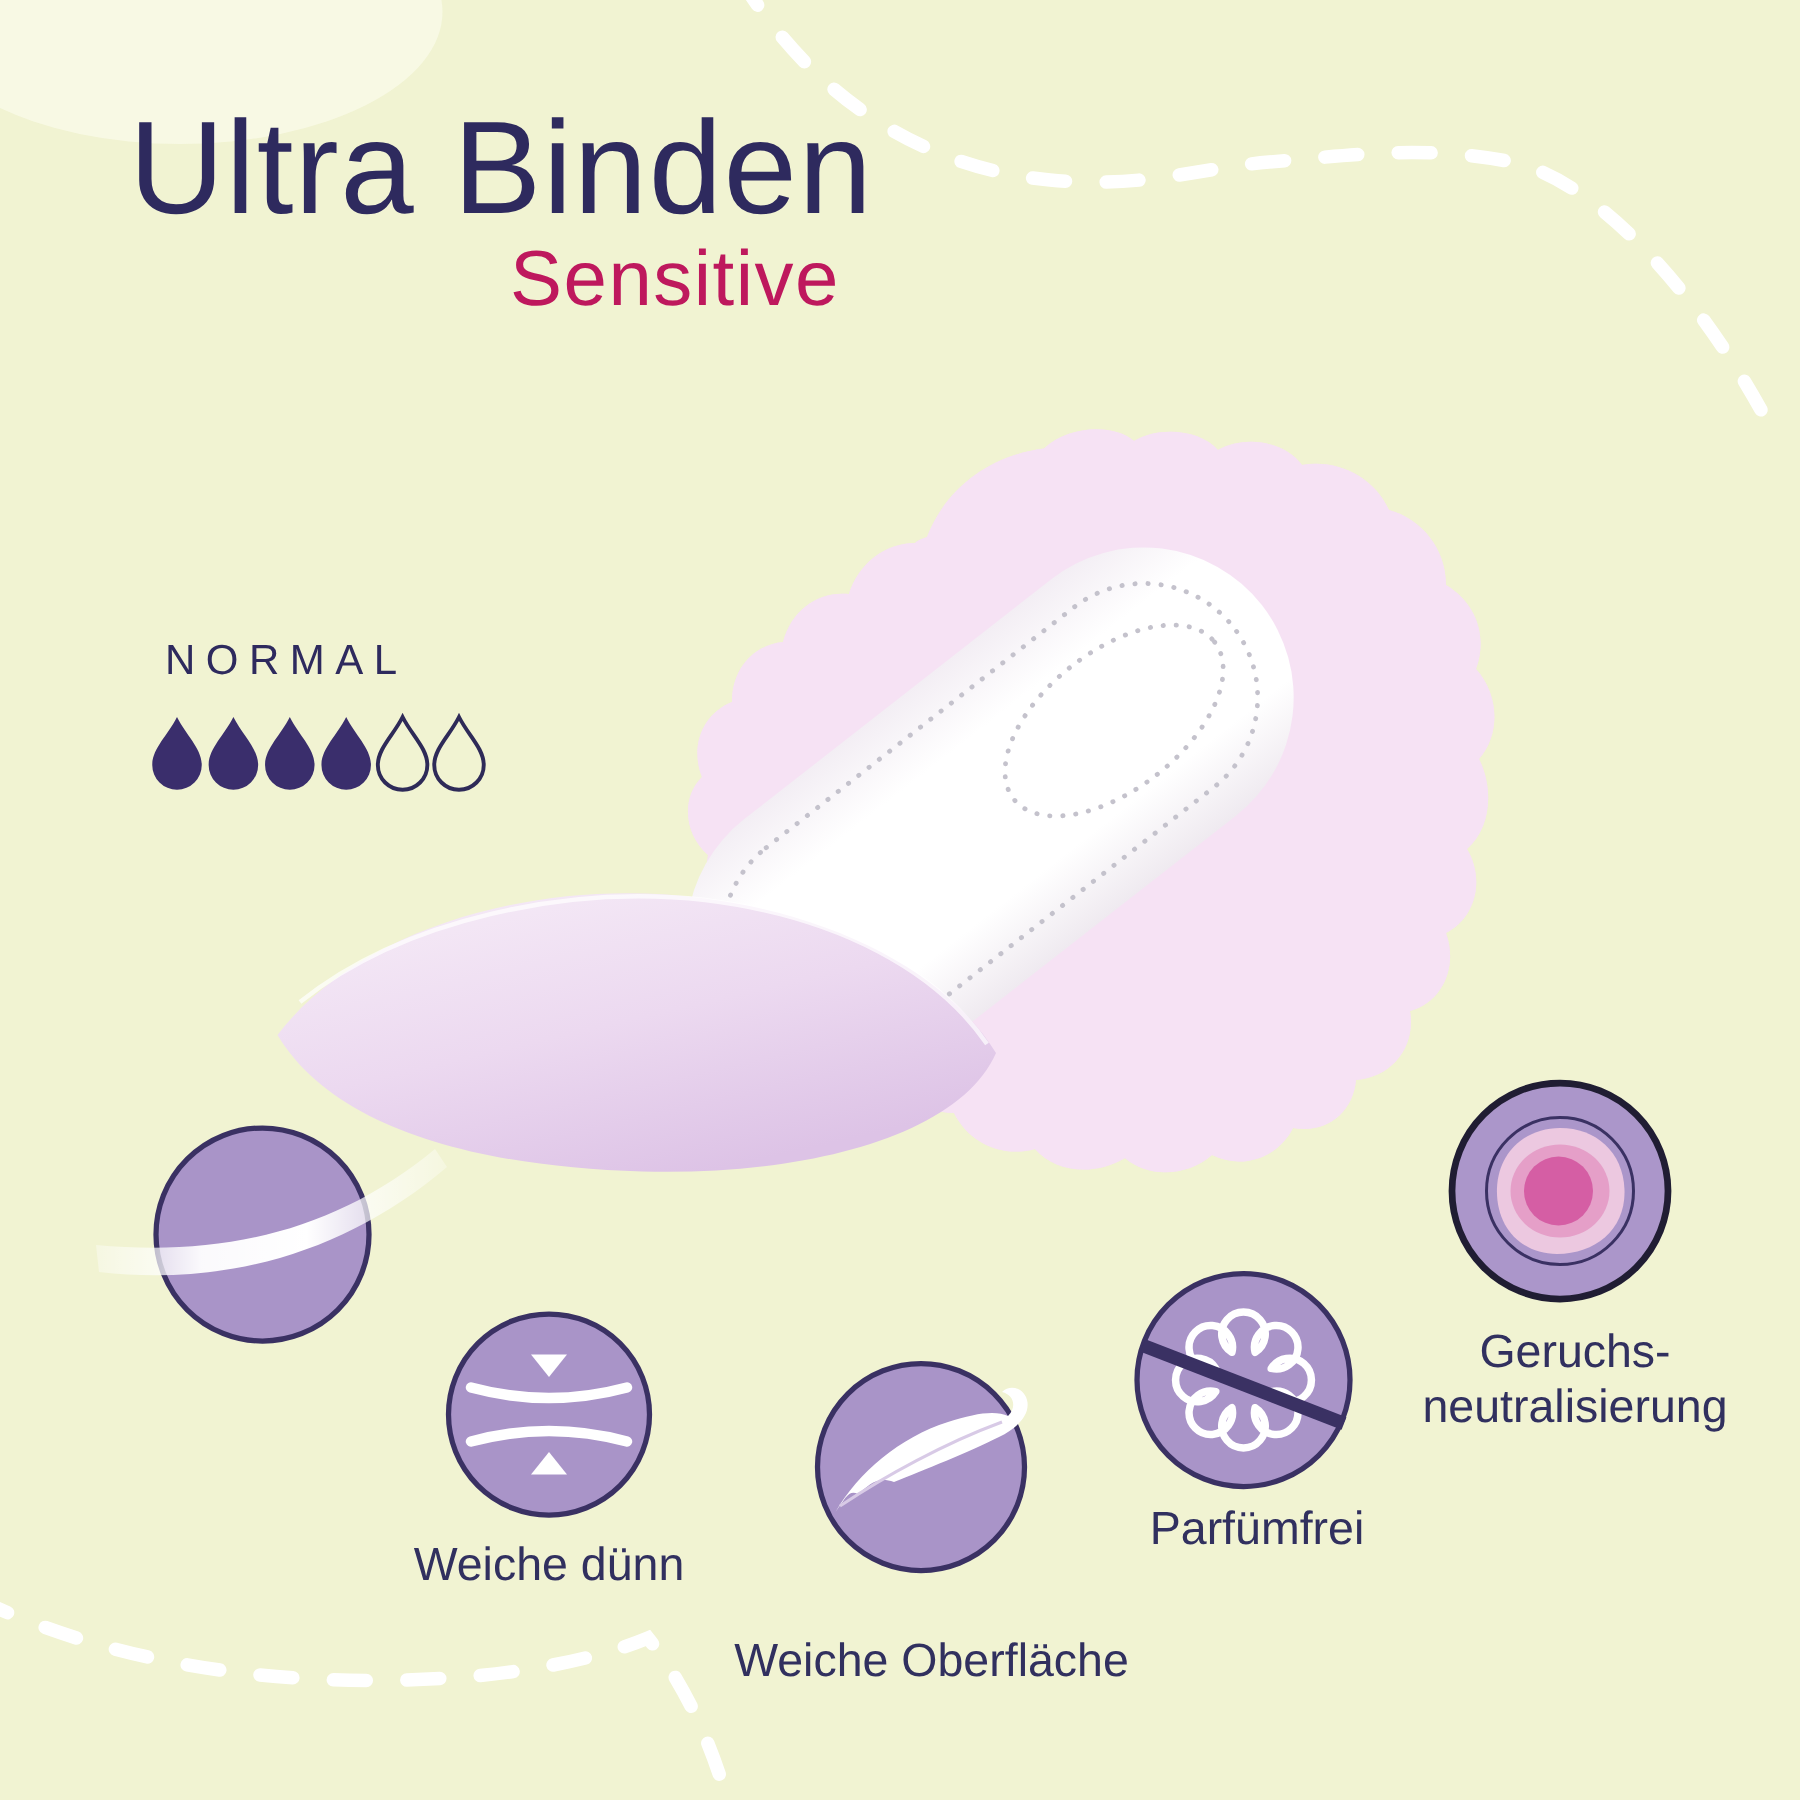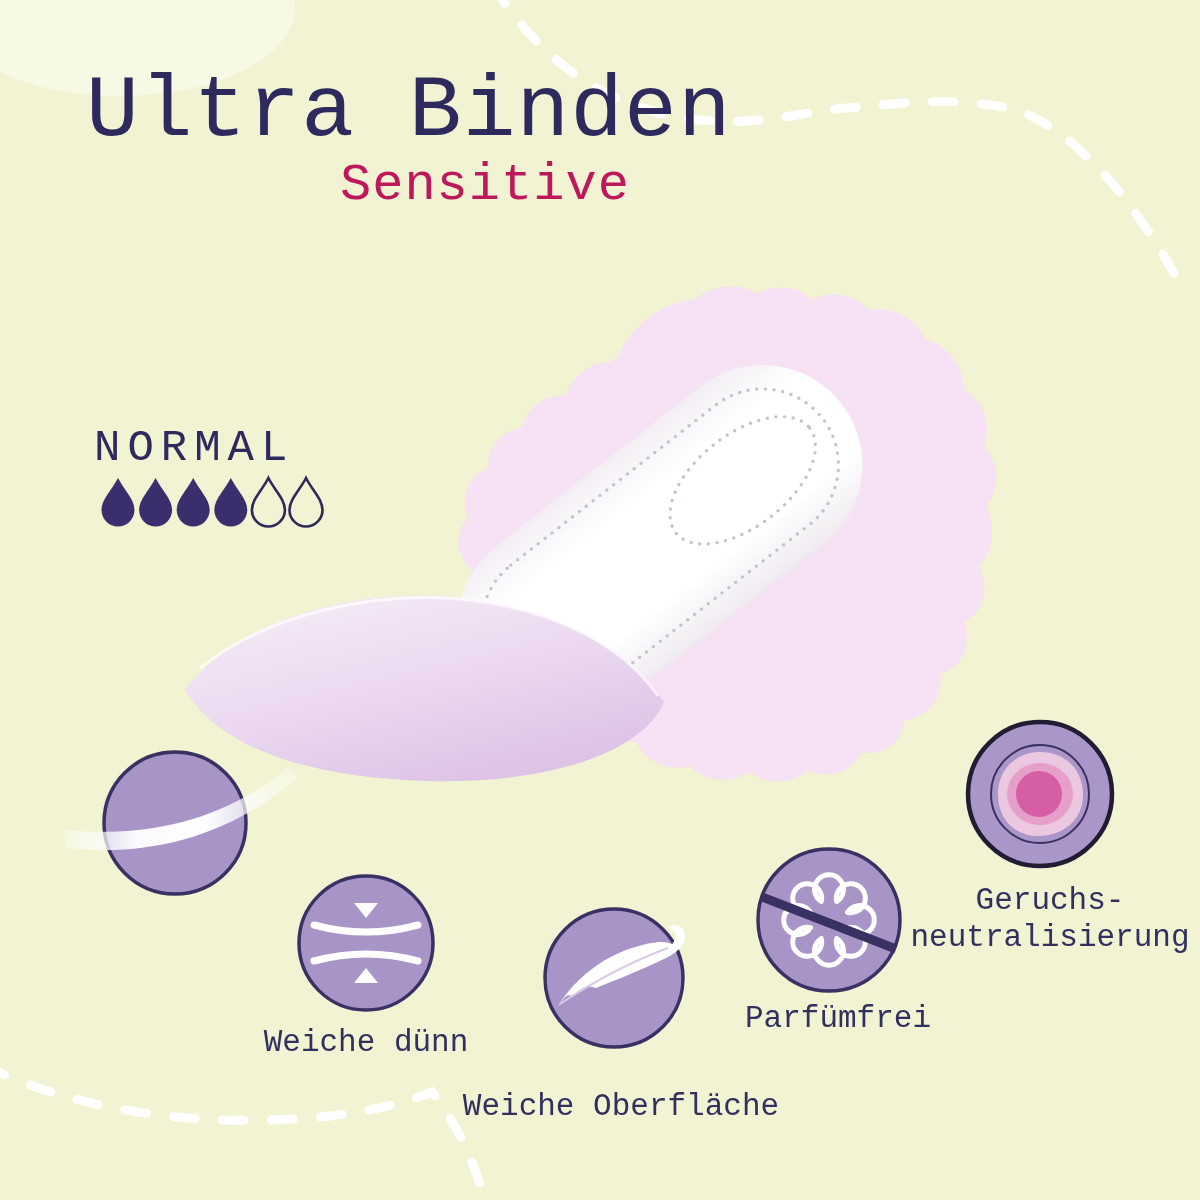--- a/index.html
+++ b/index.html
@@ -1,34 +1,34 @@
 <!DOCTYPE html>
 <html><head>
 <meta charset="utf-8">
 <style>
   html,body{margin:0;padding:0;background:#e8e8e8;}
   .stage{
     position:relative;width:1200px;height:1200px;overflow:hidden;
     background:#f1f3d2;
-    font-family:Liberation Mono, monospace;
+    font-family:Liberation Sans, sans-serif;
   }
   .canvas{position:absolute;inset:0;}
   .title{
     position:absolute;left:86px;top:68px;margin:0;
     font-size:88px;font-weight:500;letter-spacing:1px;
     color:#2e2a5e;line-height:1;
   }
   .subtitle{
     position:absolute;left:340px;top:160px;margin:0;
     font-size:52px;font-weight:500;letter-spacing:1px;
     color:#be185d;line-height:1;
   }
   .absorbency-label{
-    position:absolute;left:94px;top:426px;
-    font-size:44px;font-weight:500;letter-spacing:7px;
+    position:absolute;left:110px;top:426px;
+    font-size:28px;font-weight:500;letter-spacing:7px;
     color:#2e2a5e;line-height:1;
   }
   .feature-label{
     position:absolute;text-align:center;
     font-size:31px;font-weight:400;color:#31305f;line-height:37px;
   }
   .fl-1{left:40px; top:906px; width:280px;}
   .fl-2{left:226px;top:1024px;width:280px;}
   .fl-3{left:461px;top:1054px;width:320px;margin-top:34px;}
   .fl-4{left:698px;top:1000px;width:280px;}

